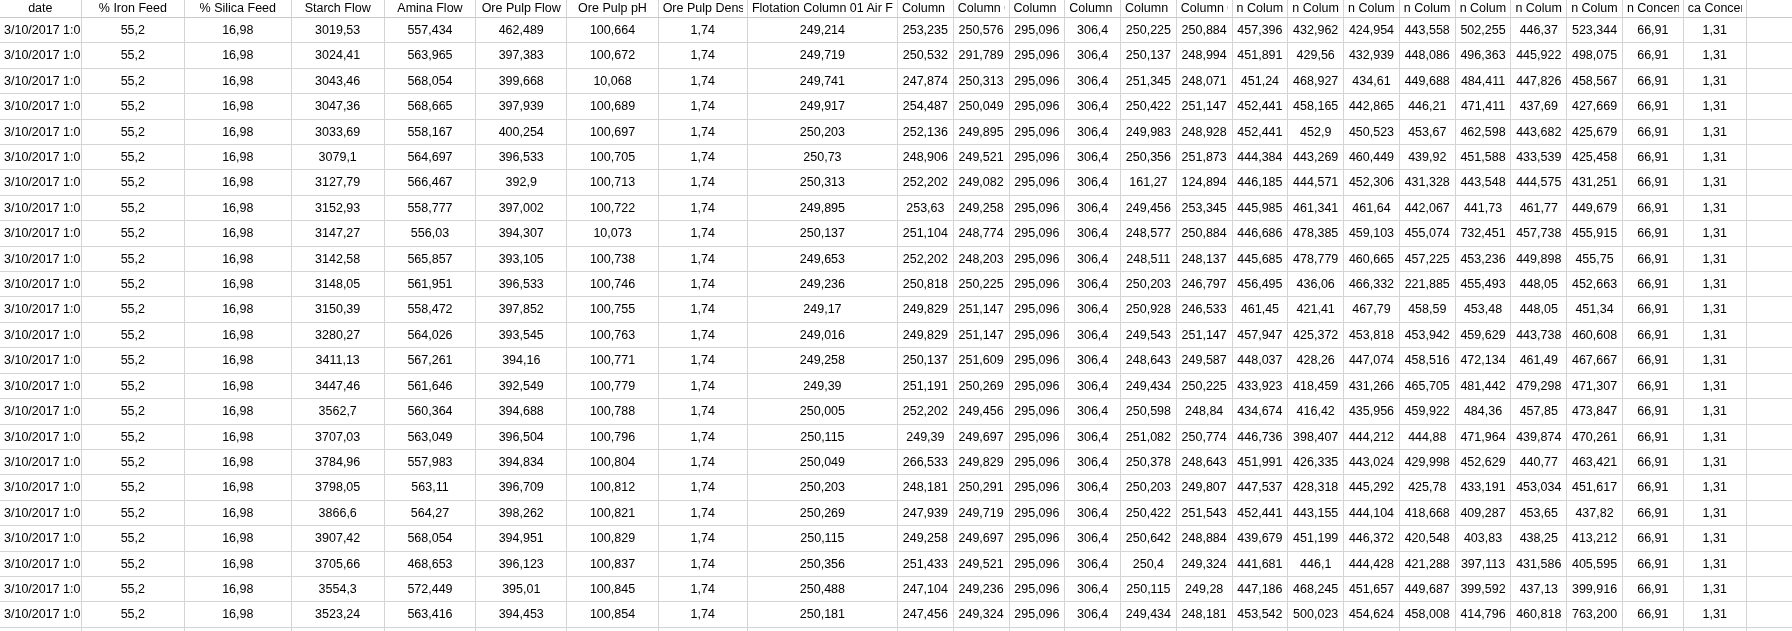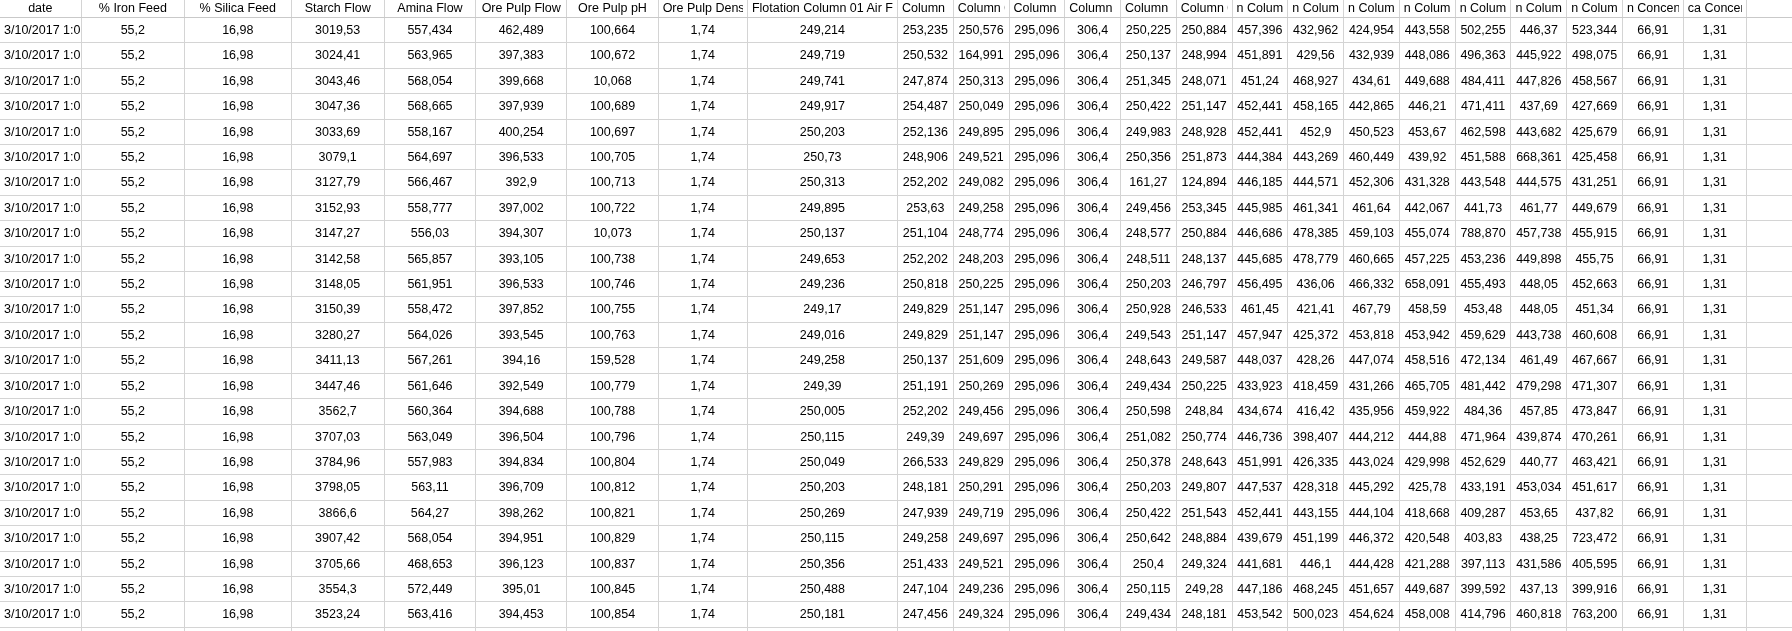--- a/index.html
+++ b/index.html
@@ -238,21 +238,21 @@
           <td class="date-cell">3/10/2017 1:00</td>
           <td>55,2</td>
           <td>16,98</td>
           <td>3024,41</td>
           <td>563,965</td>
           <td>397,383</td>
           <td>100,672</td>
           <td>1,74</td>
           <td>249,719</td>
           <td>250,532</td>
-          <td>164,991</td>
+          <td>291,789</td>
           <td>295,096</td>
           <td>306,4</td>
           <td>250,137</td>
           <td>248,994</td>
           <td>451,891</td>
           <td>429,56</td>
           <td>432,939</td>
           <td>448,086</td>
           <td>496,363</td>
           <td>445,922</td>
@@ -356,21 +356,21 @@
           <td>249,521</td>
           <td>295,096</td>
           <td>306,4</td>
           <td>250,356</td>
           <td>251,873</td>
           <td>444,384</td>
           <td>443,269</td>
           <td>460,449</td>
           <td>439,92</td>
           <td>451,588</td>
-          <td>668,361</td>
+          <td>433,539</td>
           <td>425,458</td>
           <td>66,91</td>
           <td>1,31</td>
           <td class="blank-cell"></td>
         </tr>
         <tr>
           <td class="date-cell">3/10/2017 1:00</td>
           <td>55,2</td>
           <td>16,98</td>
           <td>3127,79</td>
@@ -436,21 +436,21 @@
           <td>251,104</td>
           <td>248,774</td>
           <td>295,096</td>
           <td>306,4</td>
           <td>248,577</td>
           <td>250,884</td>
           <td>446,686</td>
           <td>478,385</td>
           <td>459,103</td>
           <td>455,074</td>
-          <td>788,870</td>
+          <td>732,451</td>
           <td>457,738</td>
           <td>455,915</td>
           <td>66,91</td>
           <td>1,31</td>
           <td class="blank-cell"></td>
         </tr>
         <tr>
           <td class="date-cell">3/10/2017 1:00</td>
           <td>55,2</td>
           <td>16,98</td>
@@ -489,21 +489,21 @@
           <td>249,236</td>
           <td>250,818</td>
           <td>250,225</td>
           <td>295,096</td>
           <td>306,4</td>
           <td>250,203</td>
           <td>246,797</td>
           <td>456,495</td>
           <td>436,06</td>
           <td>466,332</td>
-          <td>658,091</td>
+          <td>221,885</td>
           <td>455,493</td>
           <td>448,05</td>
           <td>452,663</td>
           <td>66,91</td>
           <td>1,31</td>
           <td class="blank-cell"></td>
         </tr>
         <tr>
           <td class="date-cell">3/10/2017 1:00</td>
           <td>55,2</td>
@@ -558,21 +558,21 @@
           <td>1,31</td>
           <td class="blank-cell"></td>
         </tr>
         <tr>
           <td class="date-cell">3/10/2017 1:00</td>
           <td>55,2</td>
           <td>16,98</td>
           <td>3411,13</td>
           <td>567,261</td>
           <td>394,16</td>
-          <td>159,528</td>
+          <td>100,771</td>
           <td>1,74</td>
           <td>249,258</td>
           <td>250,137</td>
           <td>251,609</td>
           <td>295,096</td>
           <td>306,4</td>
           <td>248,643</td>
           <td>249,587</td>
           <td>448,037</td>
           <td>428,26</td>
@@ -762,21 +762,21 @@
           <td>295,096</td>
           <td>306,4</td>
           <td>250,642</td>
           <td>248,884</td>
           <td>439,679</td>
           <td>451,199</td>
           <td>446,372</td>
           <td>420,548</td>
           <td>403,83</td>
           <td>438,25</td>
-          <td>723,472</td>
+          <td>413,212</td>
           <td>66,91</td>
           <td>1,31</td>
           <td class="blank-cell"></td>
         </tr>
         <tr>
           <td class="date-cell">3/10/2017 1:00</td>
           <td>55,2</td>
           <td>16,98</td>
           <td>3705,66</td>
           <td>468,653</td>

